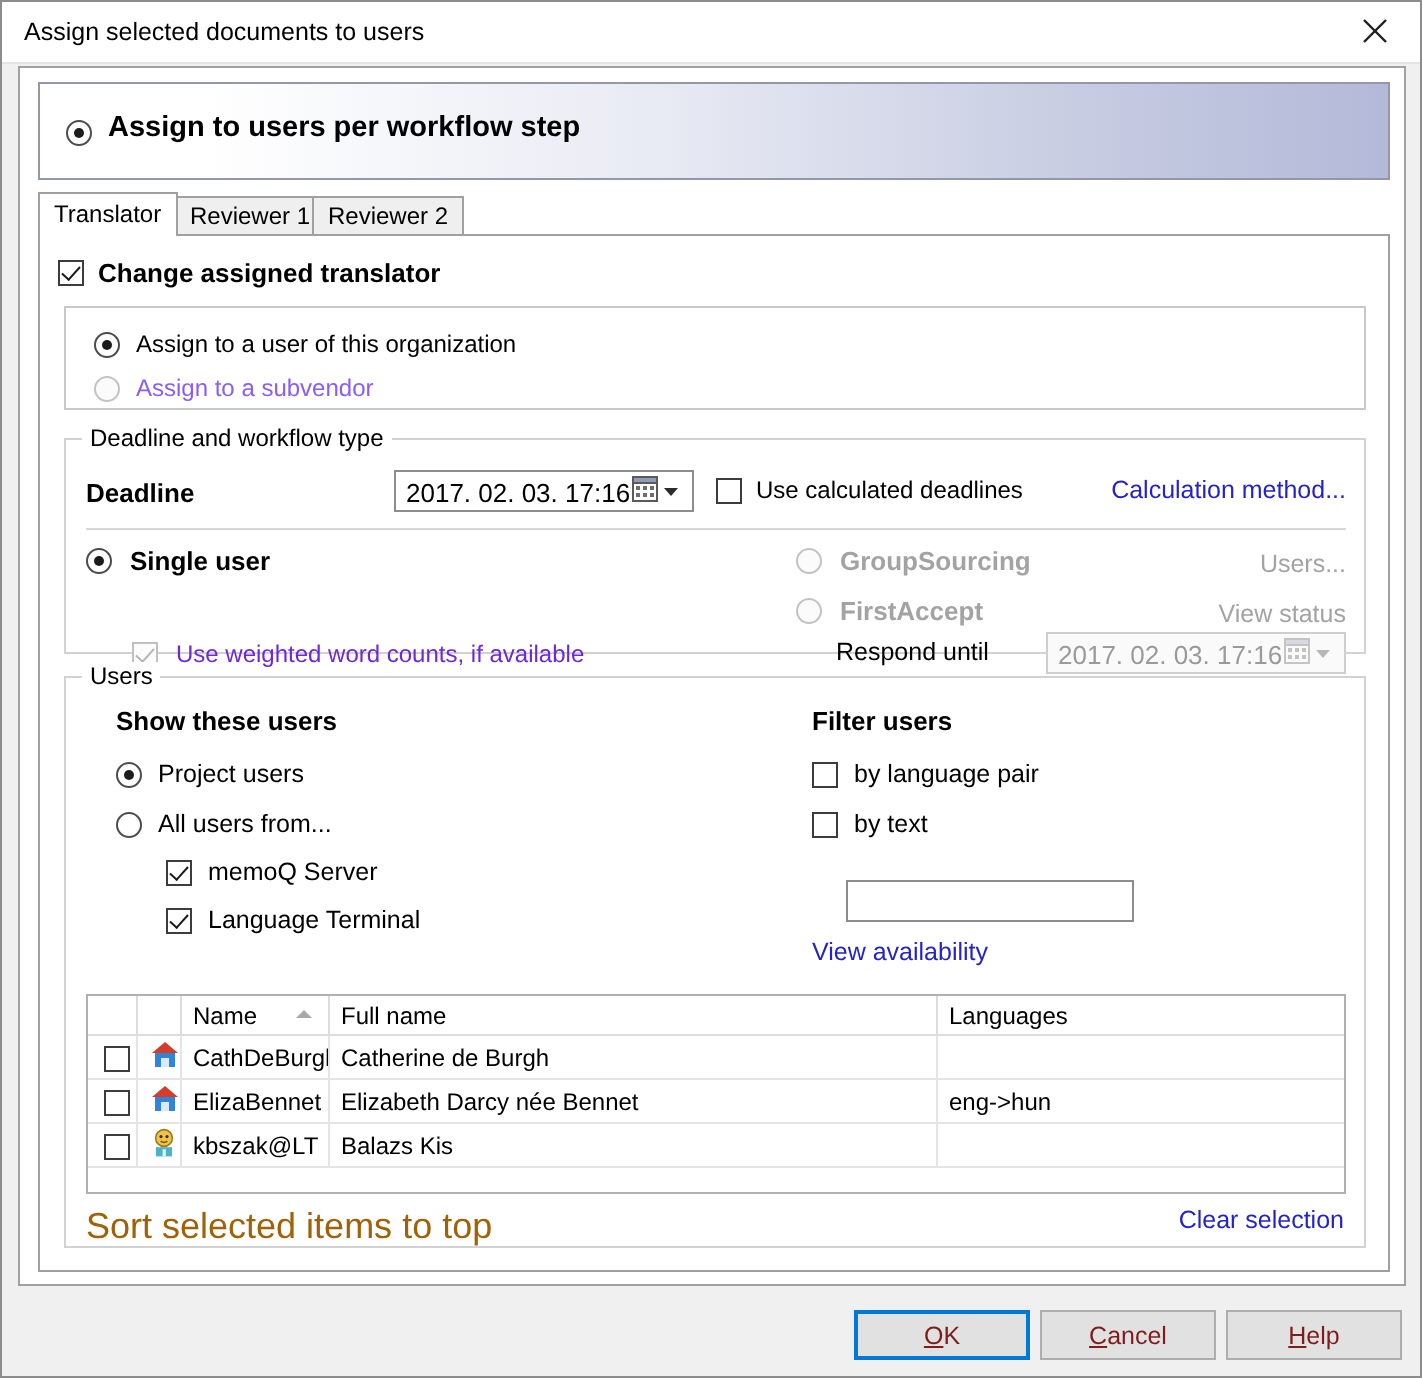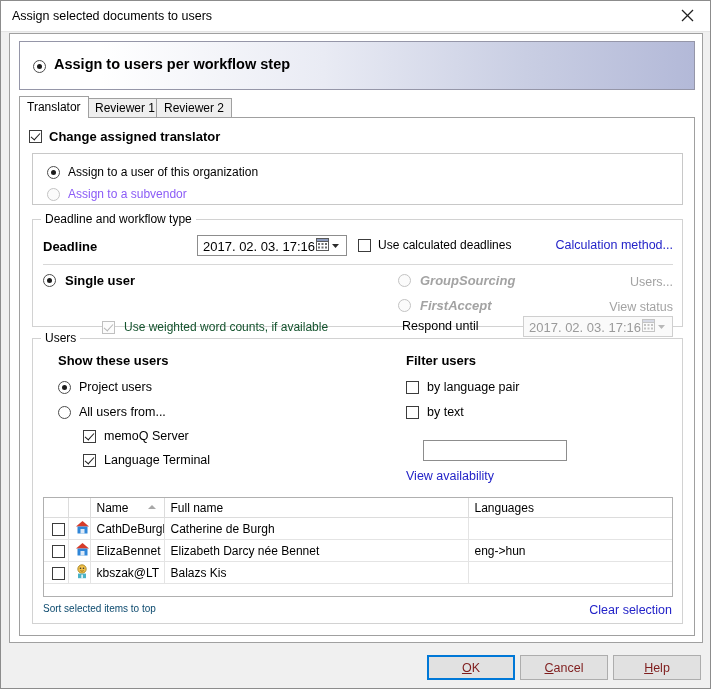--- a/index.html
+++ b/index.html
@@ -251,21 +251,21 @@
     width: 630px; height: 1px; background: #d8d8d8;
   }
 
   
   .wf-row {
     position: absolute;
     display: flex; align-items: center; gap: 9px;
     white-space: nowrap;
   }
   .wf-bold { font-weight: bold; font-size: 13px; }
-  .wf-dim  { color: #a3a3a3; font-style: italic; }
+  .wf-dim  { color: #a3a3a3; }
   .rightlink-dim {
     position: absolute; right: 9px;
     color: #a3a3a3; font-size: 12.5px; white-space: nowrap;
   }
 
   
   .sec-head {
     position: absolute;
     font-weight: bold; font-size: 13px; white-space: nowrap;
   }
@@ -330,21 +330,21 @@
     position: absolute;
     right: 8px; top: 7px;
     width: 0; height: 0;
     border-left: 4px solid transparent;
     border-right: 4px solid transparent;
     border-bottom: 4px solid #a8a8a8;
   }
 
   #sort-link {
     position: absolute; left: 10px; top: 264px;
-    color: #0c4a6e; font-size: 10px; white-space: nowrap; cursor: default;
+    color: #a16207; font-size: 18px; white-space: nowrap; cursor: default;
   }
   #clear-link {
     position: absolute; right: 10px; top: 264px;
     color: #2323c8; font-size: 12.5px; white-space: nowrap; cursor: default;
   }
 
   
   #footer {
     position: absolute;
     left: 0; top: 646px;
@@ -456,38 +456,38 @@
         <div id="calc-method-link">Calculation method...</div>
 
         <div id="deadline-sep"></div>
 
         <div class="wf-row" style="left:10px; top:53px;">
           <span class="radio checked"></span>
           <span class="wf-bold">Single user</span>
         </div>
 
 
-        <div class="wf-row" style="left:33px; top:100px; color:#14532d;margin-left:36px;">
+        <div class="wf-row" style="left:33px; top:100px; color:#6d28d9;">
           <span class="cbox checked disabled"></span>
           <span>Use weighted word counts, if available</span>
         </div>
 
         <div class="wf-row" style="left:365px; top:53px;">
           <span class="radio disabled"></span>
           <span class="wf-bold wf-dim">GroupSourcing</span>
         </div>
         <div class="rightlink-dim" style="top:55px;">Users...</div>
 
         <div class="wf-row" style="left:365px; top:78px;">
           <span class="radio disabled"></span>
           <span class="wf-bold wf-dim">FirstAccept</span>
         </div>
         <div class="rightlink-dim" style="top:80px;">View status</div>
 
-        <div class="wf-row" style="left:369px; top:99px; font-size:12.5px;">
+        <div class="wf-row" style="left:385px; top:99px; font-size:12.5px;">
           <span>Respond until</span>
         </div>
         <div class="datebox disabled" style="left:490px; top:96px; width:150px;">
           <span class="dateval">2017. 02. 03. 17:16</span>
           <span class="datebtn">
             <span>
               <svg width="13" height="13" viewBox="0 0 13 13">
                 <rect x="0.5" y="0.5" width="12" height="12" fill="#fafafa" stroke="#c4c4c4"></rect>
                 <rect x="0.5" y="0.5" width="12" height="3" fill="#d7dae5" stroke="#c4c4c4"></rect>
                 <rect x="2" y="5" width="2" height="2" fill="#c2c2c2"></rect>

